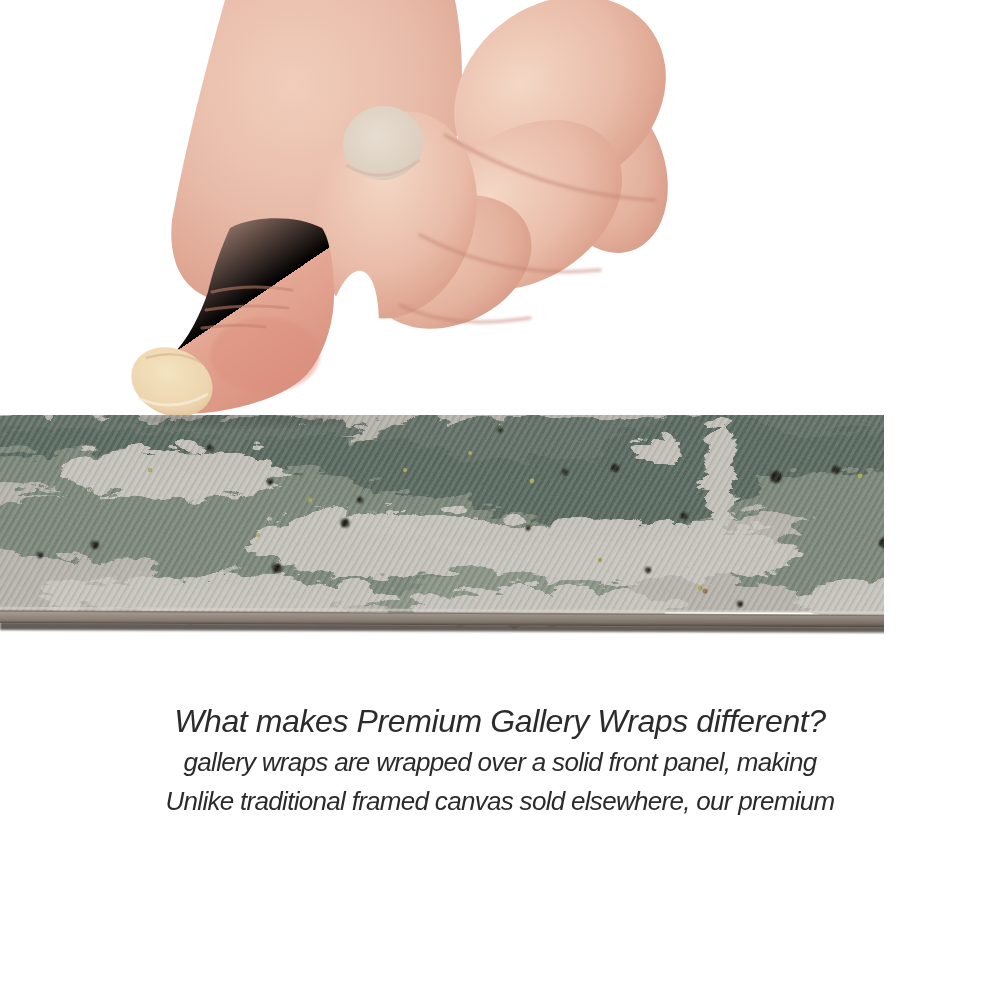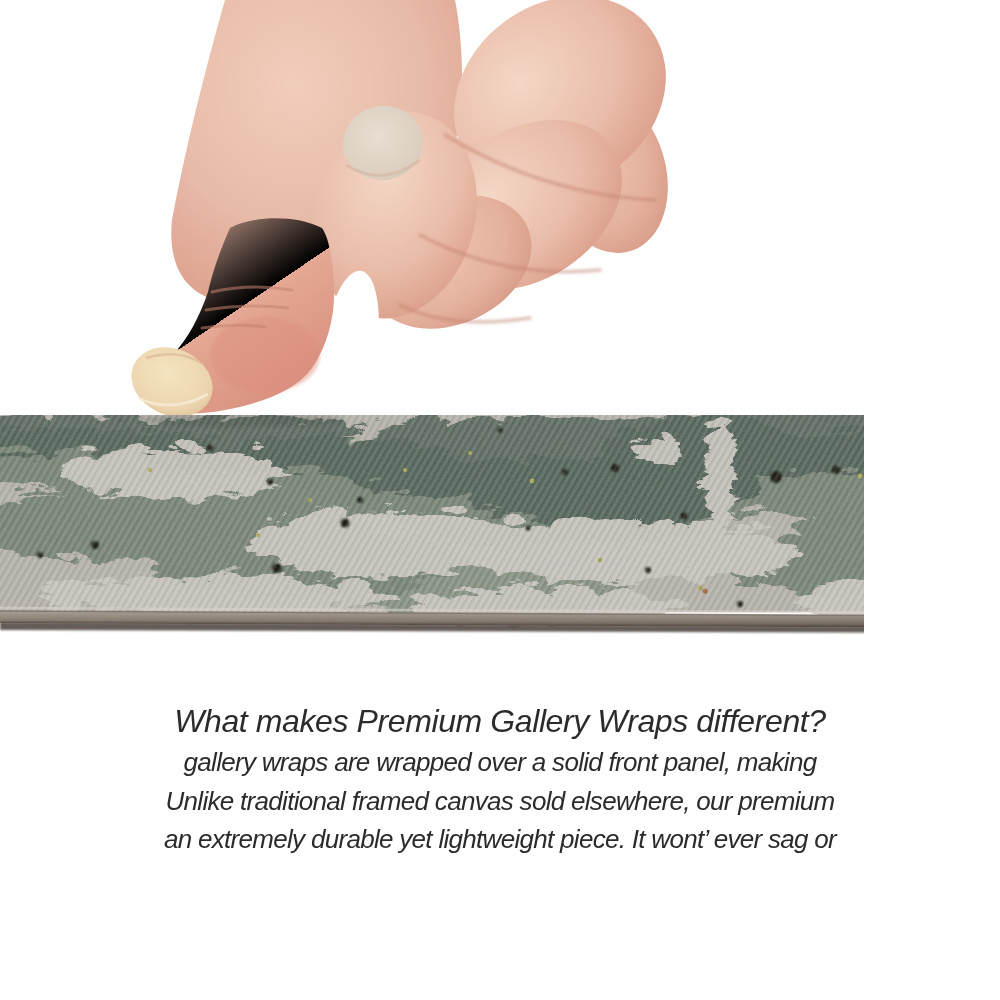--- a/index.html
+++ b/index.html
@@ -1,18 +1,19 @@
 <!DOCTYPE html>
 <html><head>
 <meta charset="utf-8">
 <style>
   html,body{margin:0;padding:0;background:#ffffff;}
   .stage{
     position:relative;width:864px;height:1000px;background:#ffffff;overflow:hidden;
     font-family:"Liberation Sans", sans-serif;
+    padding-left:20px;
   }
   .photo-hand{position:absolute;left:100px;top:0;width:580px;height:418px;overflow:hidden;}
   .canvas-strip{position:absolute;left:0;top:415px;width:1000px;height:222px;}
   .caption{
     position:absolute;left:0;top:701px;width:1000px;text-align:center;
     color:#2b2b2b;font-style:italic;
   }
   .caption-title{
     font-size:32px;line-height:41px;letter-spacing:-0.4px;font-weight:500;margin-bottom:1px;
   }
@@ -226,17 +227,16 @@
       <path d="M0,207 L1000,212 L1000,218 L0,215 Z" fill="#4a413a" opacity="0.85" filter="url(#blur1)"></path>
       <path d="M0,196 L1000,201" stroke="#6f665e" stroke-width="1.5" opacity="0.7"></path>
     </g>
   </svg>
 
   <div class="caption">
     <div class="caption-title">What makes Premium Gallery Wraps different?</div>
     <div class="caption-body">
       <div class="caption-line">gallery wraps are wrapped over a solid front panel, making</div>
       <div class="caption-line">Unlike traditional framed canvas sold elsewhere, our premium</div>
-      <div class="caption-line">an extremely durable yet lightweight piece. It wont’ ever sag or</div>
     </div>
   </div>
 
 </div>
 
 </body></html>

